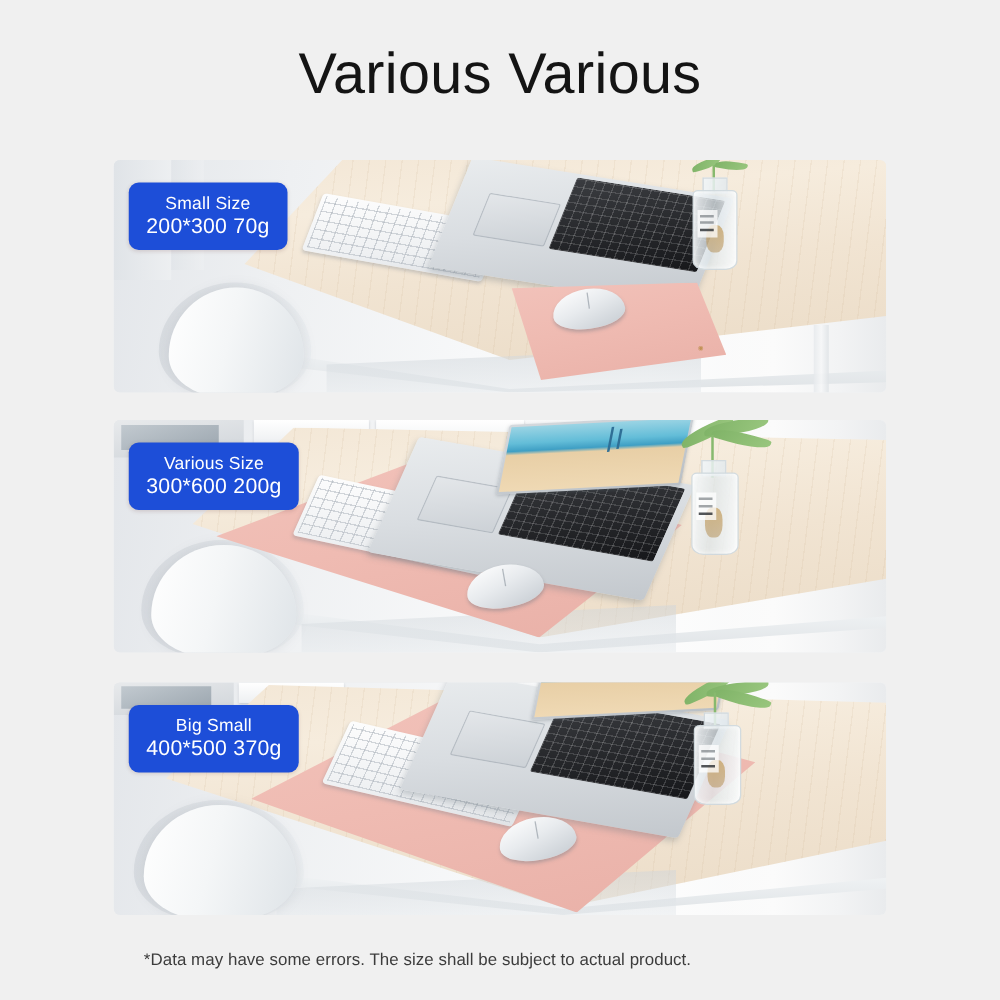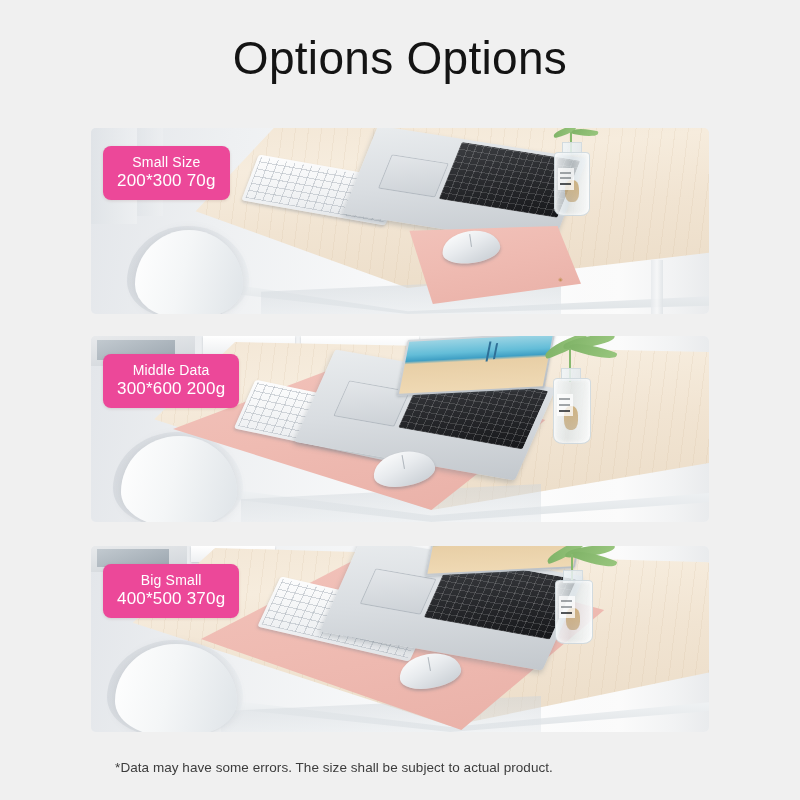--- a/index.html
+++ b/index.html
@@ -249,21 +249,21 @@
     position: absolute;
     background: linear-gradient(160deg,#b9c2c9,#8e9aa4);
     opacity: .8;
   }
 
   
   .badge {
     position: absolute;
     left: 12px;
     top: 18px;
-    background: #ec4899;
+    background: #1d4ed8;
     border-radius: 8px;
     padding: 7px 14px 9px 14px;
     text-align: center;
     color: #ffffff;
     z-index: 6;
     box-shadow: 0 1px 3px rgba(120,80,80,.18);
   }
   .badge-title {
     font-size: 14px;
     line-height: 18px;
@@ -287,21 +287,21 @@
     width: 668px;
     text-align: center;
     font-size: 13.5px;
     color: #3c3c3c;
     letter-spacing: .05px;
   }
 </style>
 </head>
 <body>
 
-<div class="page-title">Options Options</div>
+<div class="page-title">Various Various</div>
 
 <div class="panel" id="panel-0">
   <div class="scene">
     <div class="wall"></div>
     <div class="curtain"></div>
     <div class="wall-panel" style="left:0;top:0;width:46px;height:96px;"></div>
     <div class="wall-panel" style="left:46px;top:0;width:26px;height:88px;opacity:.6;"></div>
 
     <div class="desk-top" style="left:60px;top:0;width:558px;height:160px;
                 clip-path: polygon(22% 0%, 100% 0%, 100% 78%, 46% 100%, 8% 52%);">
@@ -416,21 +416,21 @@
     <div class="vase" style="left:462px;top:42px;width:36px;height:64px;"></div>
     <div class="vase-root" style="left:473px;top:70px;width:14px;height:24px;"></div>
     <div class="vase-label" style="left:466px;top:58px;width:16px;height:22px;">
       <i style="top:4px;"></i>
         <i style="top:10px;"></i>
         <i style="top:16px;background:rgba(40,44,48,.8);"></i>
     </div>
   </div>
 
   <div class="badge">
-    <div class="badge-title">Middle Data</div>
+    <div class="badge-title">Various Size</div>
     <div class="badge-spec">300*600   200g</div>
   </div>
 </div>
 
 <div class="panel" id="panel-2">
   <div class="scene">
     <div class="wall"></div>
     <div class="curtain"></div>
 
     <div class="book" style="left:0;top:0;width:96px;height:26px;">

